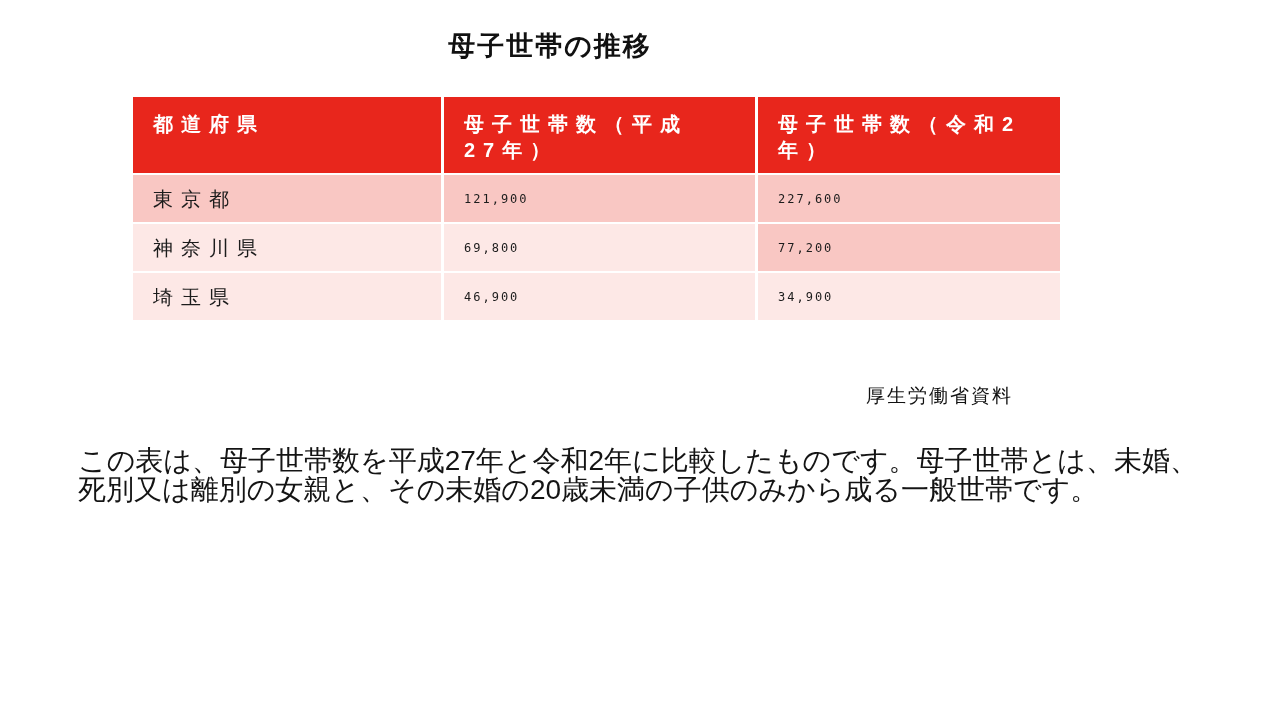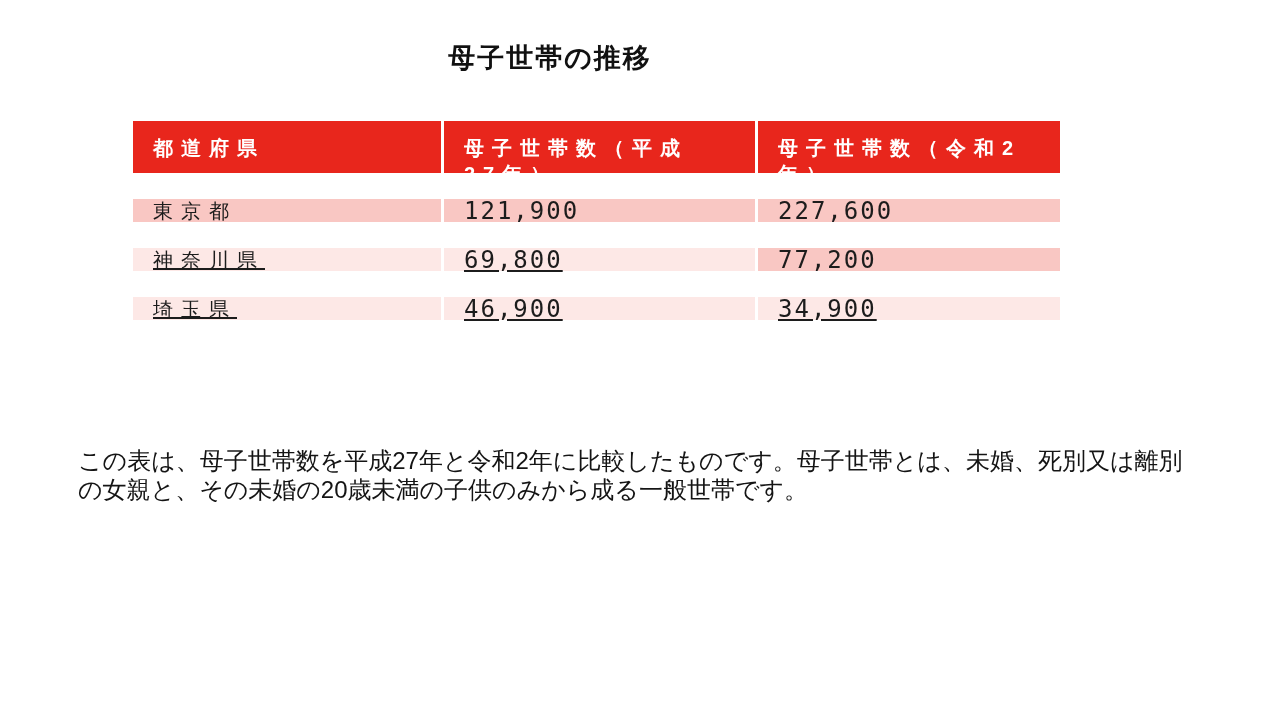--- a/index.html
+++ b/index.html
@@ -24,21 +24,21 @@
     left: 0;
     width: 1100px;
     text-align: center;
   }
   .title {
     display: inline-block;
     font-size: 27px;
     font-weight: bold;
     letter-spacing: 2px;
     color: #111111;
-    margin: 16px;
+    margin: 4px;
   }
   .data-table {
     position: absolute;
     left: 133px;
     top: 97px;
     display: grid;
     grid-template-columns: 308px 311px 302px;
     grid-template-rows: 76px 47px 47px 47px 47px;
     column-gap: 3px;
     row-gap: 2px;
@@ -46,56 +46,55 @@
   }
   .cell {
     display: flex;
     align-items: center;
     padding-left: 20px;
     padding-right: 12px;
     box-sizing: border-box;
     font-size: 20px;
     letter-spacing: 8px;
     line-height: 26px;
-    margin-top: 24px;
   }
   .cell.hdr {
     background: var(--header_bg, #e8261c);
     color: var(--header_text, #ffffff);
     font-weight: bold;
     align-items: flex-start;
     padding-top: 14px;
   }
   .cell.hdr .hdr-inner {
     display: inline-block;
     max-width: 250px;
   }
   .cell.odd  { background: var(--row_odd,  #f9c7c3); }
-  .cell.even { background: var(--row_even, #fde8e6); text-decoration: underline; }
+  .cell.even { background: var(--row_even, #fde8e6); }
   .cell.num {
     font-family: "DejaVu Sans Mono", "Liberation Mono", monospace;
     letter-spacing: 2px;
-    font-size: 24px;
+    font-size: 12px;
   }
   .source {
     position: absolute;
     top: 383px;
     left: 133px;
     width: 880px;
     text-align: right;
     font-size: 19px;
     letter-spacing: 2px;
     color: #111111;
   }
   .paragraphs {
     position: absolute;
     left: 78px;
     top: 446px;
     width: 1125px;
-    font-size: 24px;
+    font-size: 28px;
     line-height: 29px;
     color: #141414;
   }
   .paragraphs p {
     margin: 0 0 33px 0;
   }
 </style>
 </head>
 <body>
 
@@ -124,18 +123,19 @@
     <div class="cell even">神奈川県</div>
     <div class="cell even num">69,800</div>
 
     <div class="cell odd num">77,200</div>
 
     <div class="cell even">埼玉県</div>
     <div class="cell even num">46,900</div>
     <div class="cell even num">34,900</div>
   </div>
 
+  <div class="source">厚生労働省資料</div>
 
   <div class="paragraphs">
     <p>この表は、母子世帯数を平成27年と令和2年に比較したものです。母子世帯とは、未婚、死別又は離別の女親と、その未婚の20歳未満の子供のみから成る一般世帯です。</p>
   </div>
 
 </div>
 
 </body></html>

